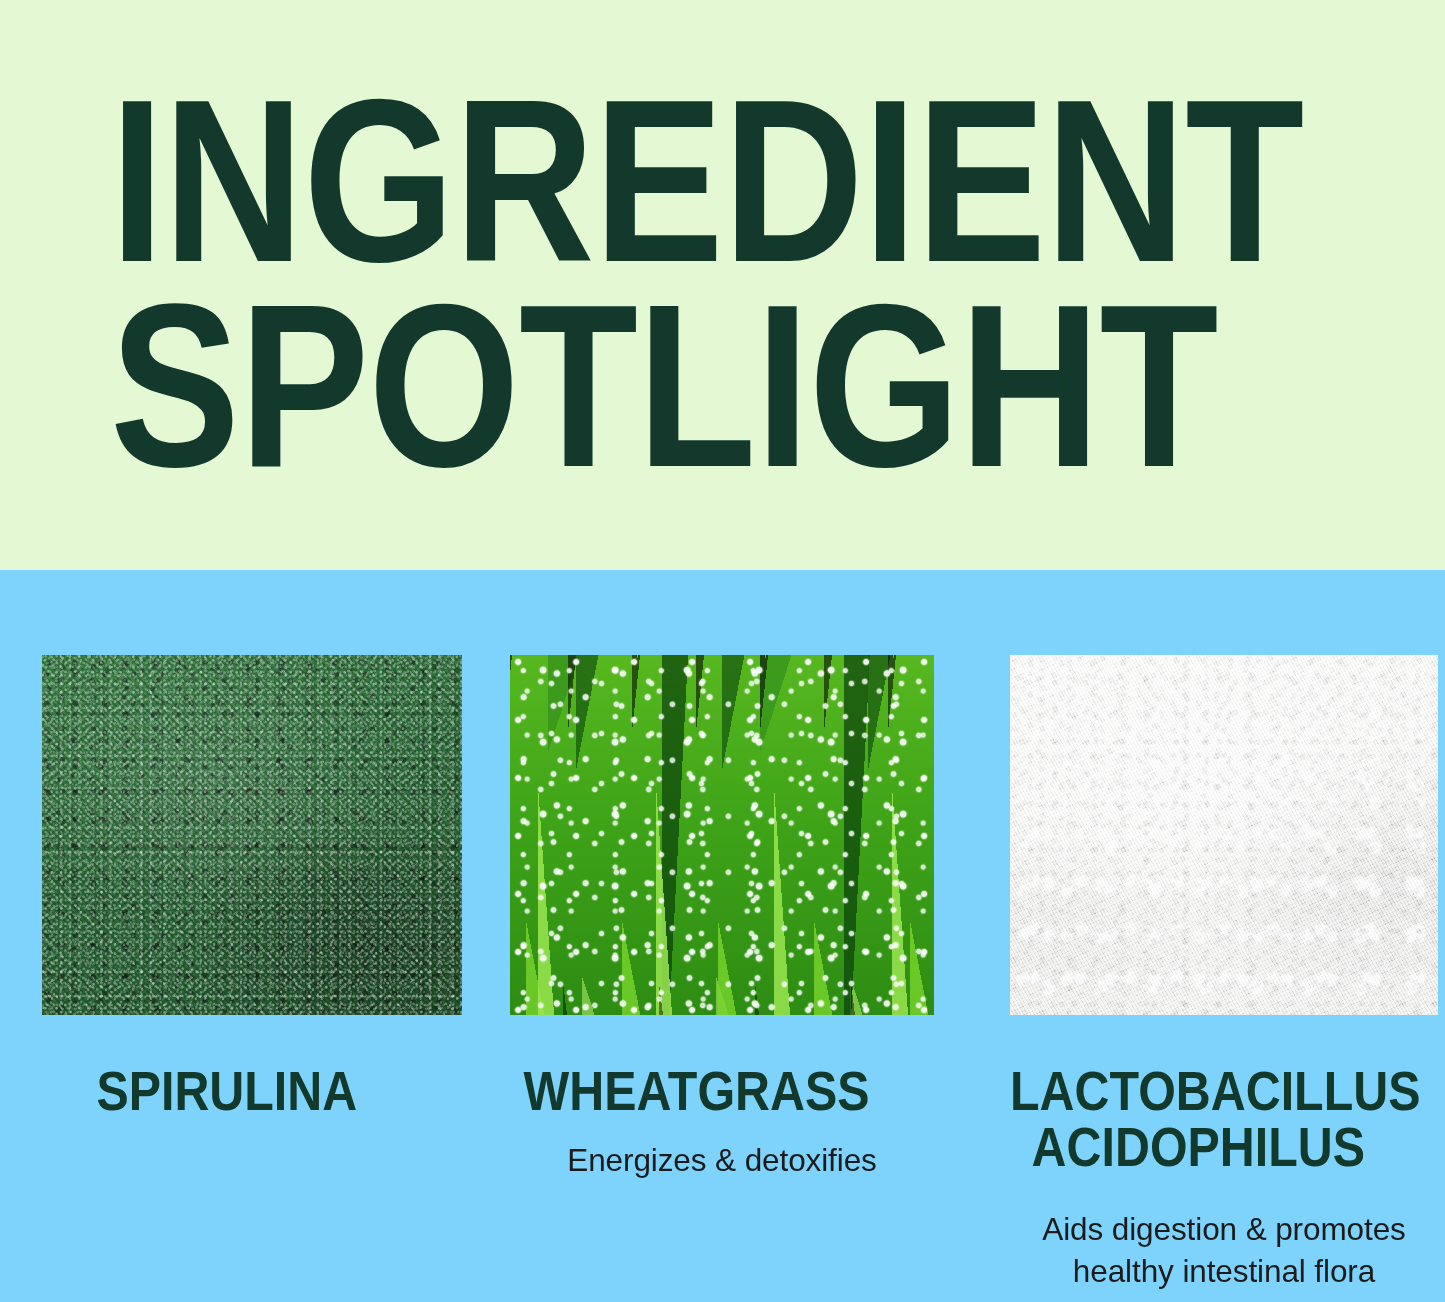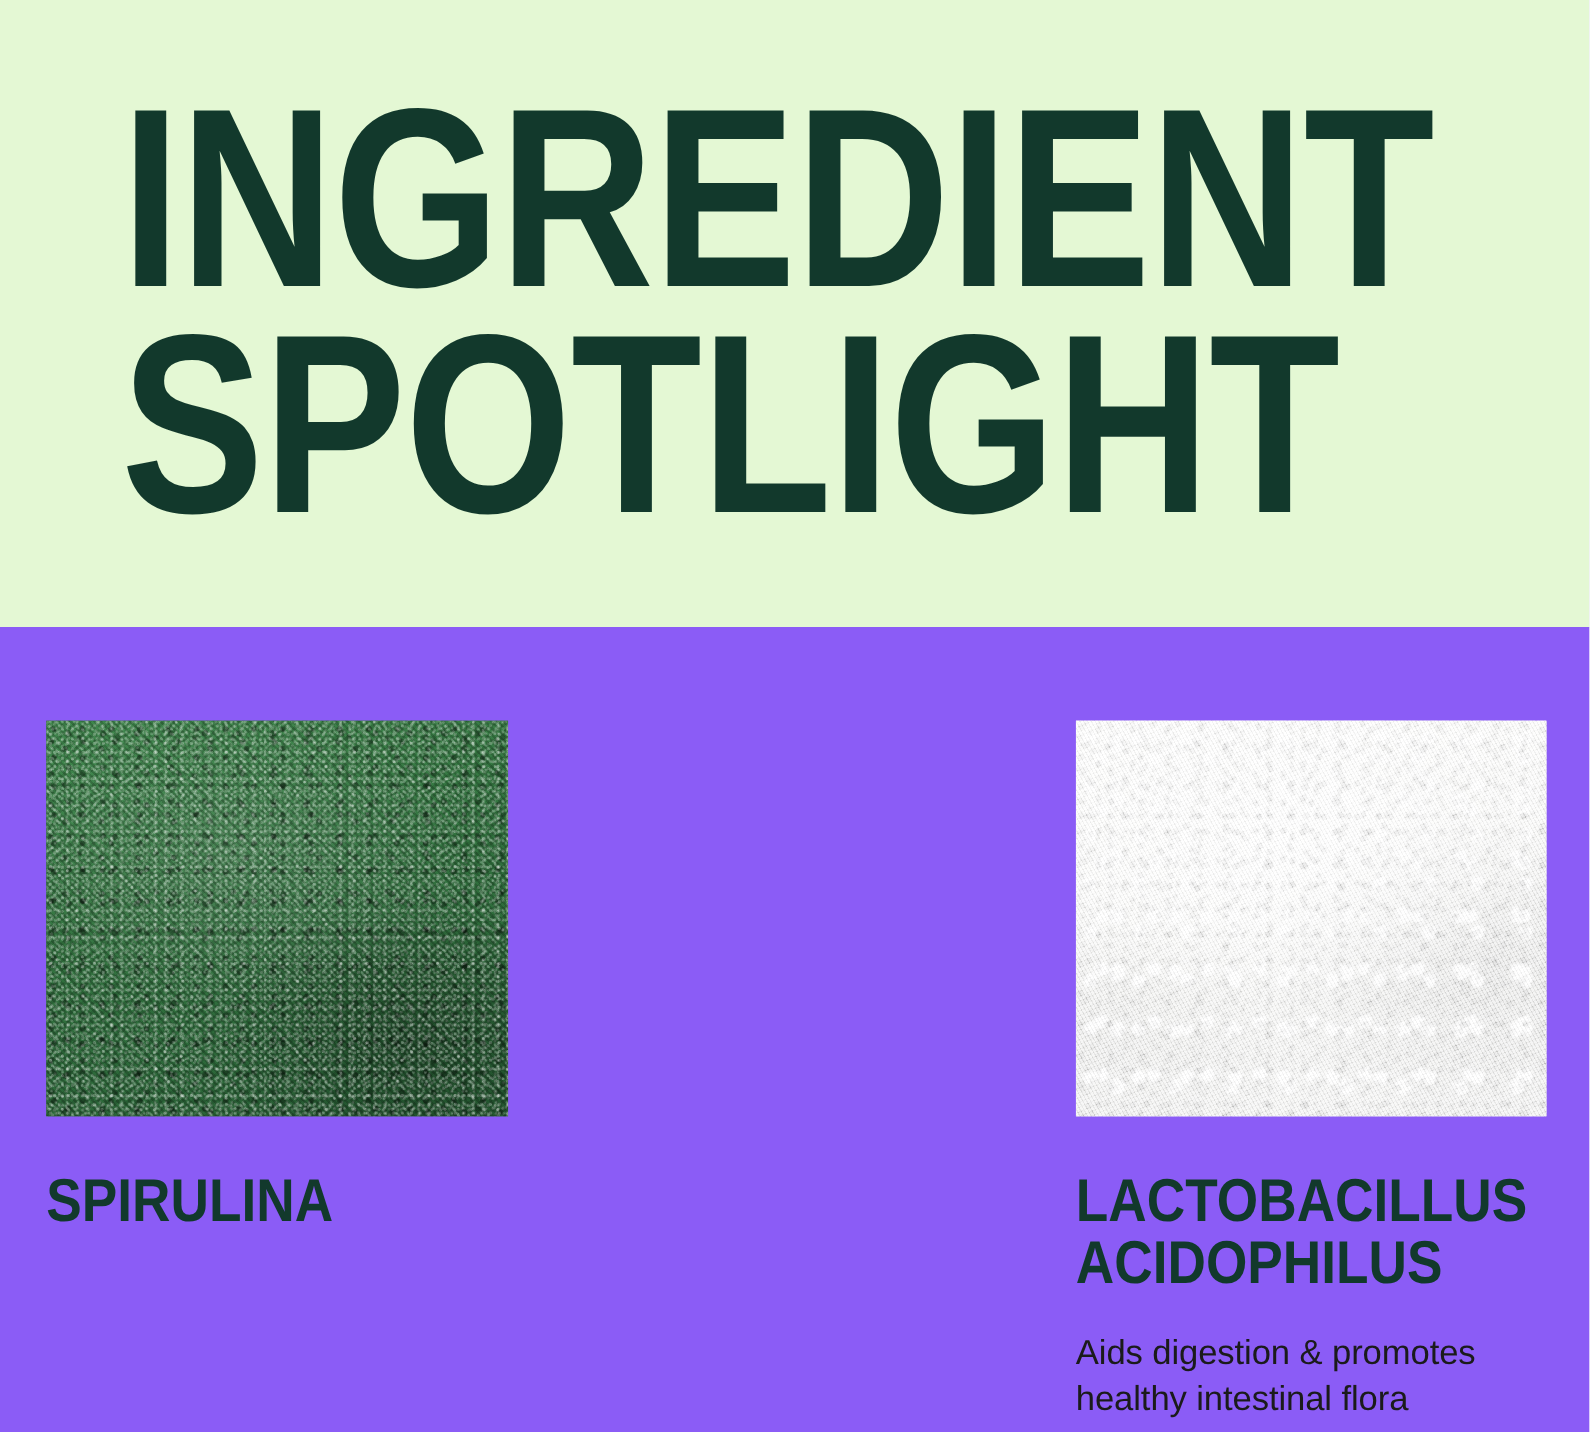--- a/index.html
+++ b/index.html
@@ -36,30 +36,31 @@
     transform:scaleX(0.84);
     transform-origin:left top;
     white-space:pre-line;
   }
 
   
   .cards {
     position:absolute;
     left:0; top:570px;
     width:1445px; height:732px;
-    background:#8b5cf6;
+    background:#7dd3fc;
+    text-align:center;
   }
   .card {
     position:absolute;
     top:85px;
     width:424px;
   }
   .card-1 { left:42px;  width:420px; }
   .card-2 { left:510px; width:424px; }
-  .card-3 { left:978px; width:428px; }
+  .card-3 { left:1010px; width:428px; }
 
   .thumb {
     position:relative;
     width:100%;
     height:360px;
     overflow:hidden;
   }
   .thumb-inner { position:absolute; inset:0; }
 
   
@@ -223,20 +224,27 @@
 
   <section class="cards">
 
     <article class="card card-1">
       <div class="thumb">
         <div class="thumb-inner tex-spirulina"></div>
       </div>
       <h2 class="card-title">SPIRULINA</h2>
     </article>
 
+    <article class="card card-2">
+      <div class="thumb">
+        <div class="thumb-inner tex-wheatgrass"></div>
+      </div>
+      <h2 class="card-title">WHEATGRASS</h2>
+      <p class="card-desc">Energizes &amp; detoxifies</p>
+    </article>
 
     <article class="card card-3">
       <div class="thumb">
         <div class="thumb-inner tex-powder"></div>
       </div>
       <h2 class="card-title">LACTOBACILLUS
 ACIDOPHILUS</h2>
       <p class="card-desc">Aids digestion &amp; promotes
 healthy intestinal flora</p>
     </article>

